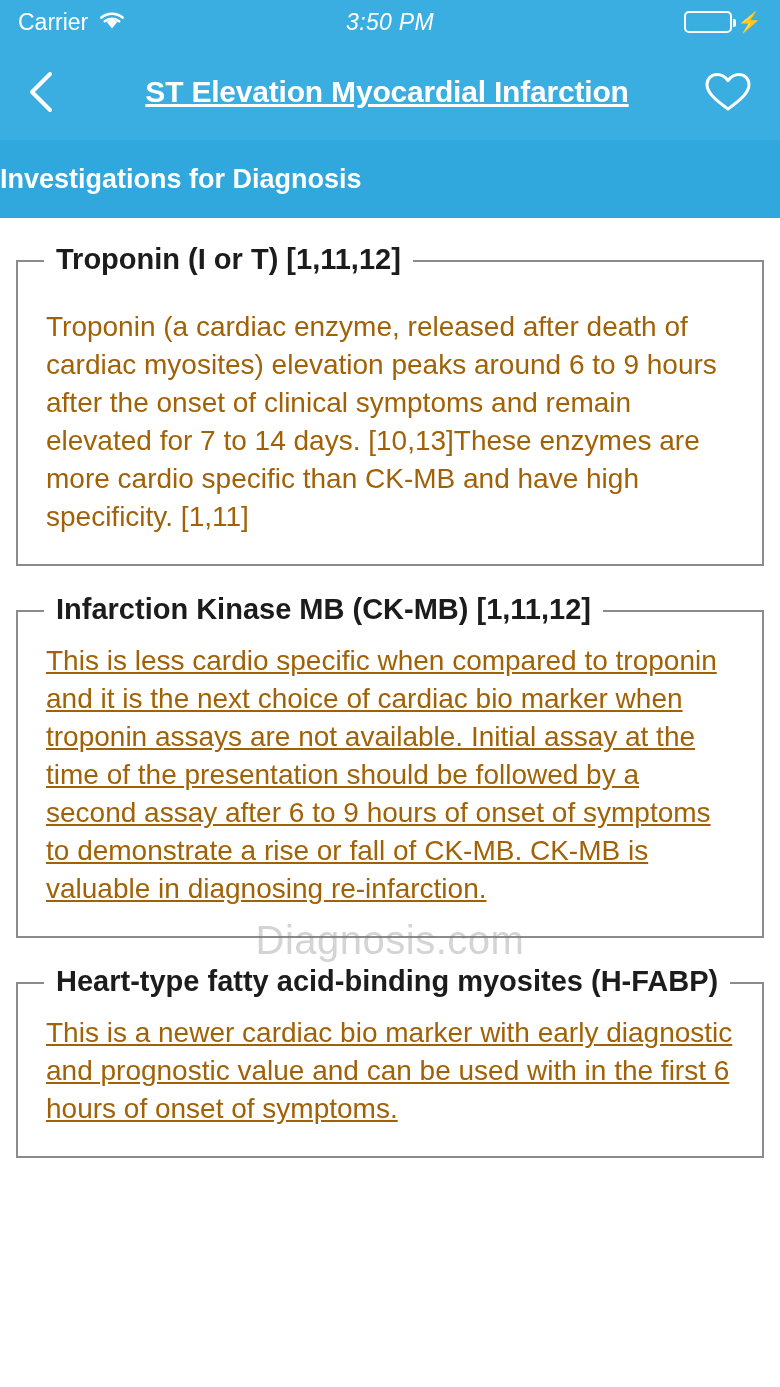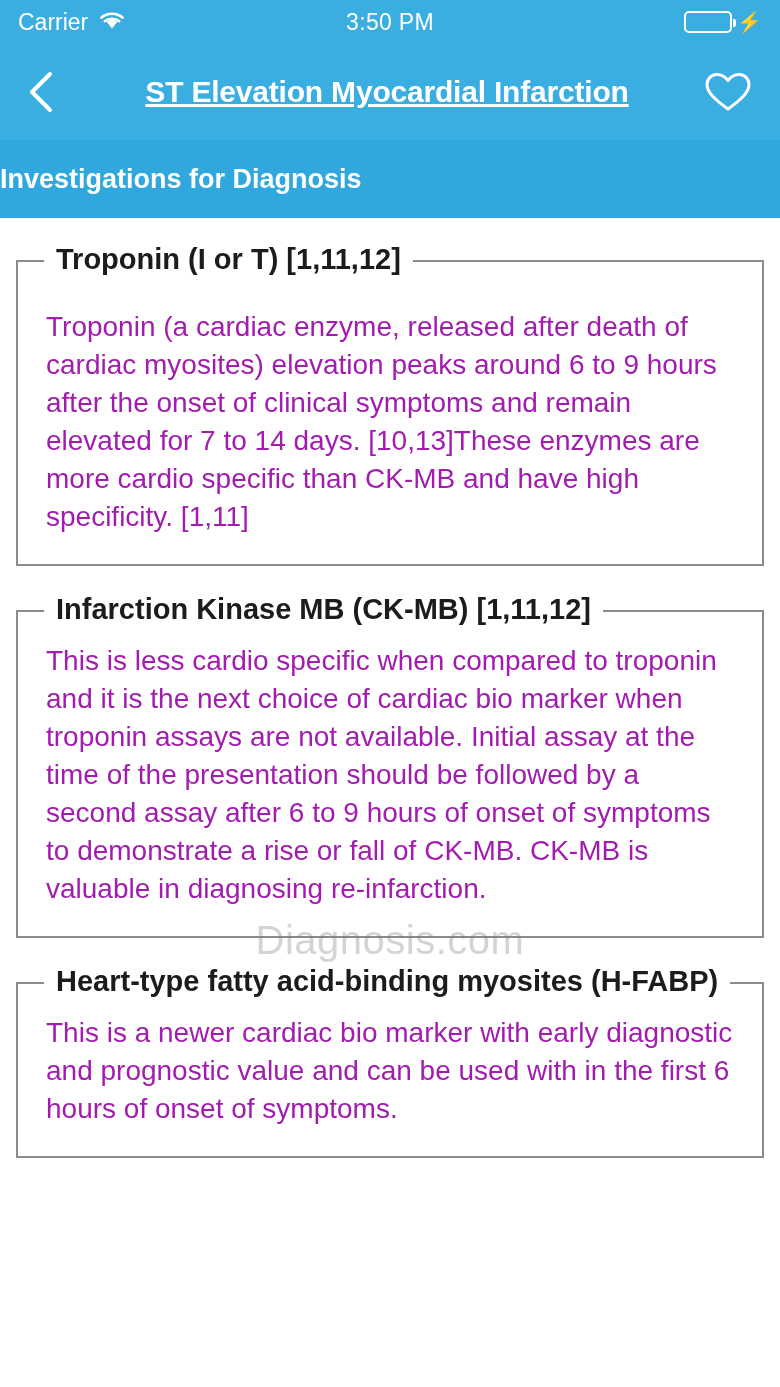--- a/index.html
+++ b/index.html
@@ -34,20 +34,21 @@
     display: flex;
     align-items: center;
     gap: 10px;
     width: 33%;
   }
   .status-center {
     width: 34%;
     text-align: center;
     font-size: 23px;
     letter-spacing: 0.3px;
+    font-style: italic;
   }
   .status-right {
     width: 33%;
     display: flex;
     align-items: center;
     justify-content: flex-end;
     gap: 5px;
   }
   .wifi-icon { display: block; }
   .battery {
@@ -148,23 +149,23 @@
     background: #ffffff;
     padding: 0 12px;
     font-size: 29px;
     font-weight: bold;
     color: #1c1c1c;
     white-space: nowrap;
   }
   .card-body {
     font-size: 28px;
     line-height: 38px;
-    color: #a21caf;
-  }
-  .card.tight .card-body { margin-top: -4px; }
+    color: #a16207;
+  }
+  .card.tight .card-body { margin-top: -4px; text-decoration: underline; }
 
   
   .watermark {
     position: absolute;
     left: 50%;
     top: 700px;
     transform: translateX(-50%);
     font-size: 40px;
     color: rgba(120,120,120,0.32);
     letter-spacing: 0.5px;

